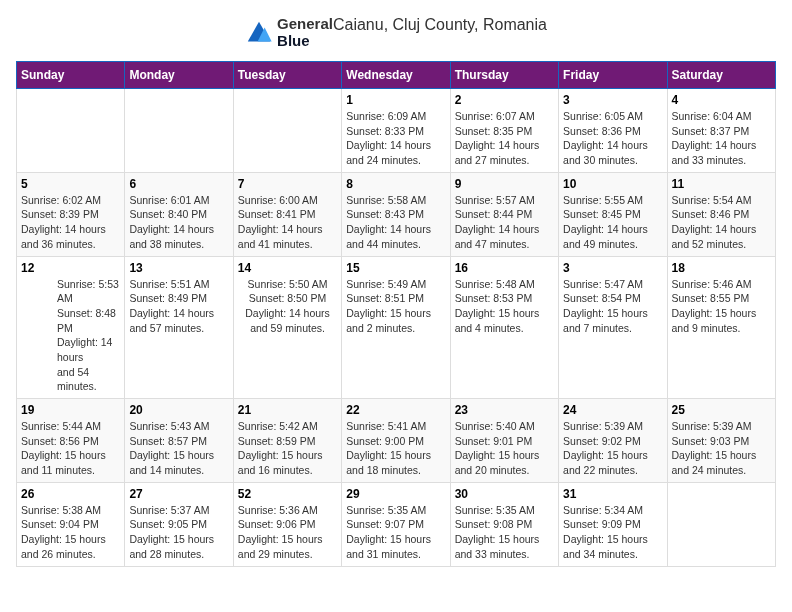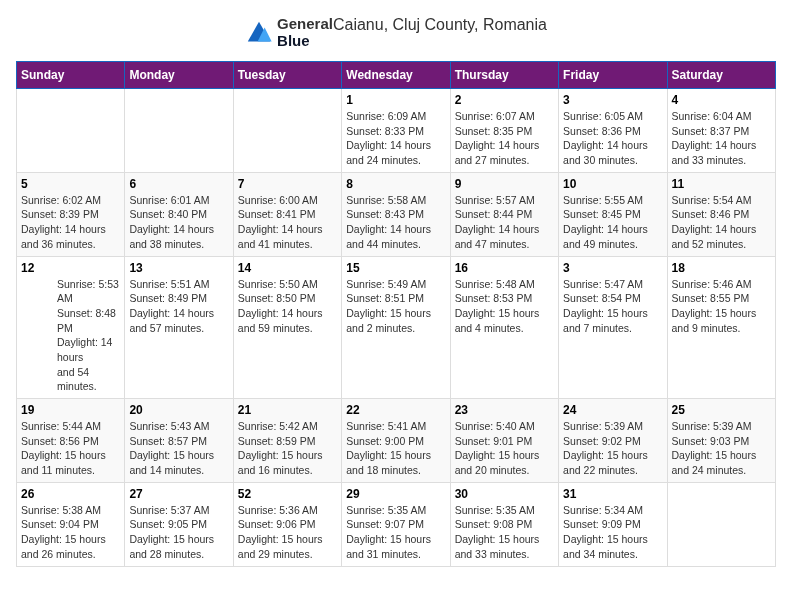--- a/index.html
+++ b/index.html
@@ -217,21 +217,21 @@
         </td>
         <td>
           <span class="day-num">13</span>
           <div class="cell-content" style="white-space: pre-line;">Sunrise: 5:51 AM
 Sunset: 8:49 PM
 Daylight: 14 hours
 and 57 minutes.</div>
         </td>
         <td>
           <span class="day-num">14</span>
-          <div class="cell-content" style="white-space: pre-line;">Sunrise: 5:50 AM
+          <div class="cell-content" style="white-space: pre-line; text-align: center;">Sunrise: 5:50 AM
 Sunset: 8:50 PM
 Daylight: 14 hours
 and 59 minutes.</div>
         </td>
         <td>
           <span class="day-num">15</span>
           <div class="cell-content" style="white-space: pre-line;">Sunrise: 5:49 AM
 Sunset: 8:51 PM
 Daylight: 15 hours
 and 2 minutes.</div>

